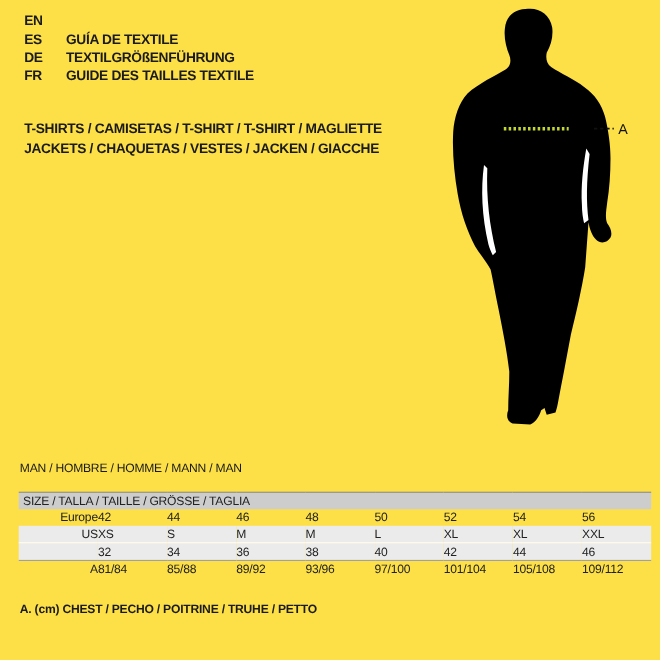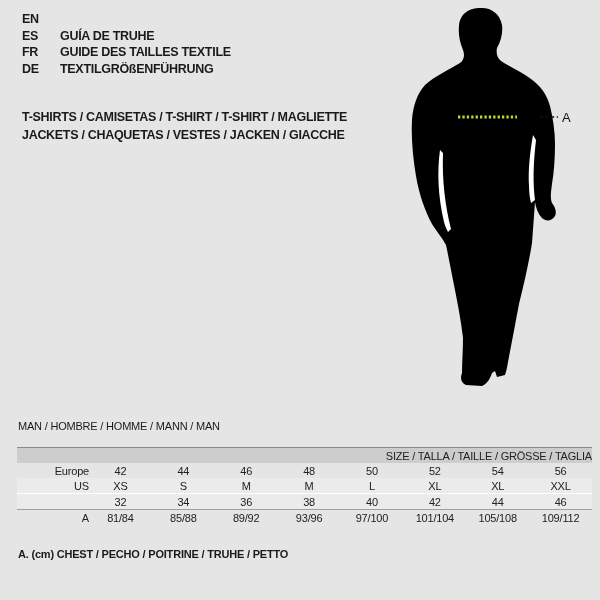--- a/index.html
+++ b/index.html
@@ -1,17 +1,17 @@
 <!DOCTYPE html>
 <html><head>
 <meta charset="utf-8">
 <style>
   html,body{margin:0;padding:0;background:#fff}
   #canvas{
-    position:relative;width:600px;height:600px;background:#e5e5e5;
+    position:relative;width:600px;height:600px;background:#fde047;
     font-family:"Liberation Sans", sans-serif;color:#1a1a1a;overflow:hidden;
   }
   .abs{position:absolute}
 
   
   .lang-block{left:22px;top:11px;font-weight:bold;font-size:12.5px;line-height:16.5px;letter-spacing:-0.3px}
   .lang-row{display:flex}
   .lang-code{width:38px}
 
   
@@ -23,51 +23,51 @@
   
   .man-line{left:18px;top:420px;font-weight:normal;font-size:11px;letter-spacing:-0.2px}
 
   
   .size-table{
     position:absolute;left:17px;top:447px;width:575px;
     border-collapse:collapse;table-layout:fixed;
     font-size:11px;letter-spacing:-0.2px;color:#222;
     border-top:1px solid #8b8b8b;
   }
-  .size-table td{height:15px;padding:0;vertical-align:middle;text-align:center}
+  .size-table td{height:15px;padding:0;vertical-align:middle;}
   .size-table td.rowlabel{text-align:right;padding-left:4px}
-  .size-table tr.hdr td{background:#cdcdcd;text-align:right;padding-left:4px;height:15px}
+  .size-table tr.hdr td{background:#cdcdcd;text-align:left;padding-left:4px;height:15px}
   .size-table tr.band td{background:#ebebeb}
   .size-table tr.band-top td{border-bottom:1px solid #ffffff}
   .size-table tr.band-bottom td{border-bottom:1px solid #a0a0a0}
   .size-table col.lbl{width:72px}
 
   
   .footnote{left:18px;top:548px;font-weight:bold;font-size:11px;letter-spacing:-0.2px}
 </style>
 </head>
 <body>
 
 <div id="canvas">
 
   <div class="abs lang-block">
     <div class="lang-row">
       <span class="lang-code">EN</span>
     </div>
     <div class="lang-row">
       <span class="lang-code">ES</span>
-      <span>GUÍA DE TRUHE</span>
+      <span>GUÍA DE TEXTILE</span>
+    </div>
+    <div class="lang-row">
+      <span class="lang-code">DE</span>
+      <span>TEXTILGRÖßENFÜHRUNG</span>
     </div>
     <div class="lang-row">
       <span class="lang-code">FR</span>
       <span>GUIDE DES TAILLES TEXTILE</span>
-    </div>
-    <div class="lang-row">
-      <span class="lang-code">DE</span>
-      <span>TEXTILGRÖßENFÜHRUNG</span>
     </div>
   </div>
 
   <div class="abs cat-block">
     <div>T-SHIRTS / CAMISETAS / T-SHIRT / T-SHIRT / MAGLIETTE</div>
     <div>JACKETS / CHAQUETAS / VESTES / JACKEN / GIACCHE</div>
   </div>
 
   <div class="abs figure-wrap">
     <svg width="180" height="400" viewBox="0 0 180 400">

